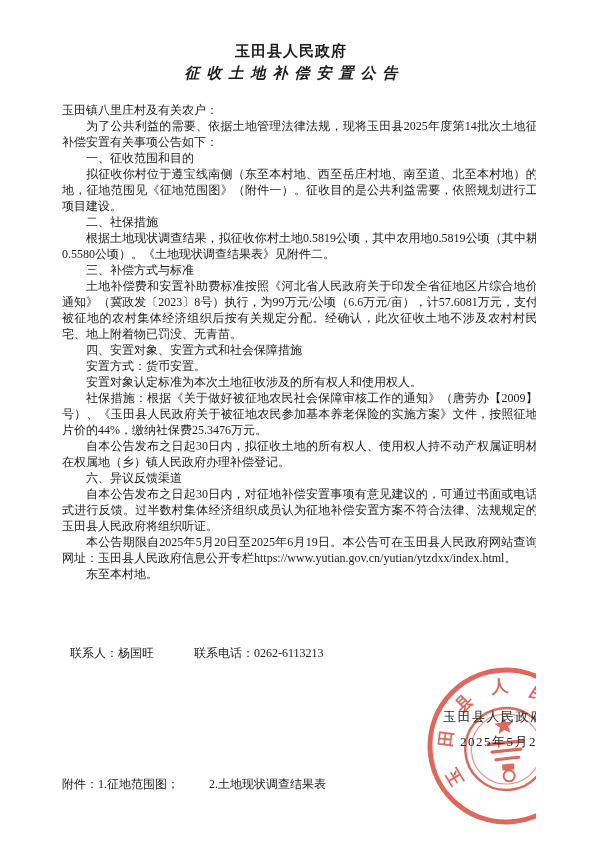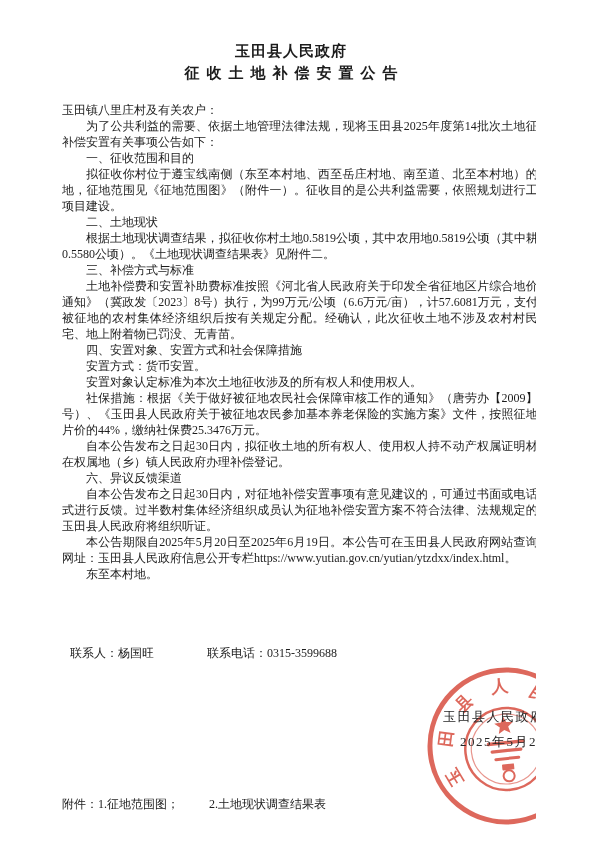--- a/index.html
+++ b/index.html
@@ -3,30 +3,30 @@
 <meta charset="utf-8">
 <style>
   html,body { margin:0; padding:0; background:#ffffff; }
   .page {
     position:relative; width:536px; height:860px; background:#ffffff;
     font-family:"Liberation Serif","DejaVu Serif",serif; color:#1c1c1c;
     overflow:hidden;
   }
   .titles { width:582px; text-align:center; padding-top:42px; }
   .title1 { font-size:15px; font-weight:bold; letter-spacing:1px; line-height:19px; }
-  .title2 { font-size:15px; font-weight:bold; letter-spacing:7px; line-height:20px; margin-top:2px; padding-left:7px; }
+  .title2 { font-size:15px; font-weight:bold; letter-spacing:7px; line-height:20px; margin-top:2px; padding-left:7px;font-style:italic; }
   .doc-body {
     margin:19px 0 0 62px; width:488px;
     font-size:12px; line-height:16px; text-align:justify;
   }
   .doc-body p { margin:0; text-indent:2em; }
   .doc-body p.no-indent { text-indent:0; }
   .contact { position:absolute; left:70px; top:645px; font-size:12px; line-height:17px; }
-  .contact .phone-group { margin-left:53px; }
-  .attachments { position:absolute; left:62px; top:796px; font-size:12px; }
+  .contact .phone-group { margin-left:40px; }
+  .attachments { position:absolute; left:62px; top:776px; font-size:12px; }
   .attachments .item2 { margin-left:30px; }
   .seal-wrap { position:absolute; left:421px; top:661px; width:170px; height:170px; transform:rotate(-6deg); }
   .seal-wrap svg { display:block; }
   .sig-line { position:absolute; font-size:13px; letter-spacing:1.5px; color:#262626; white-space:nowrap; }
   .sig-authority { left:443px; top:708px; }
   .sig-date { left:460px; top:733px; }
 </style>
 </head>
 <body>
 
@@ -37,42 +37,42 @@
     <div class="title2">征收土地补偿安置公告</div>
   </div>
 
   <div class="doc-body">
     <p class="no-indent">玉田镇八里庄村及有关农户：</p>
     <p>为了公共利益的需要、依据土地管理法律法规，现将玉田县2025年度第14批次土地征收补偿安置有关事项公告如下：</p>
 
     <p>一、征收范围和目的</p>
     <p>拟征收你村位于遵宝线南侧（东至本村地、西至岳庄村地、南至道、北至本村地）的土地，征地范围见《征地范围图》（附件一）。征收目的是公共利益需要，依照规划进行工业项目建设。</p>
 
-    <p>二、土地现状</p>
+    <p>二、社保措施</p>
     <p>根据土地现状调查结果，拟征收你村土地0.5819公顷，其中农用地0.5819公顷（其中耕地0.5580公顷）。《土地现状调查结果表》见附件二。</p>
 
     <p>三、补偿方式与标准</p>
     <p>土地补偿费和安置补助费标准按照《河北省人民政府关于印发全省征地区片综合地价的通知》（冀政发〔2023〕8号）执行，为99万元/公顷（6.6万元/亩），计57.6081万元，支付给被征地的农村集体经济组织后按有关规定分配。经确认，此次征收土地不涉及农村村民住宅、地上附着物已罚没、无青苗。</p>
 
     <p>四、安置对象、安置方式和社会保障措施</p>
     <p>安置方式：货币安置。</p>
     <p>安置对象认定标准为本次土地征收涉及的所有权人和使用权人。</p>
     <p>社保措施：根据《关于做好被征地农民社会保障审核工作的通知》（唐劳办【2009】17号）、《玉田县人民政府关于被征地农民参加基本养老保险的实施方案》文件，按照征地区片价的44%，缴纳社保费25.3476万元。</p>
 
     <p>自本公告发布之日起30日内，拟征收土地的所有权人、使用权人持不动产权属证明材料在权属地（乡）镇人民政府办理补偿登记。</p>
 
     <p>六、异议反馈渠道</p>
     <p>自本公告发布之日起30日内，对征地补偿安置事项有意见建议的，可通过书面或电话方式进行反馈。过半数村集体经济组织成员认为征地补偿安置方案不符合法律、法规规定的，玉田县人民政府将组织听证。</p>
     <p>本公告期限自2025年5月20日至2025年6月19日。本公告可在玉田县人民政府网站查询，网址：玉田县人民政府信息公开专栏https://www.yutian.gov.cn/yutian/ytzdxx/index.html。</p>
     <p>东至本村地。</p>
   </div>
 
   <div class="contact">
     <div class="contact-row">
-      <span>联系人：</span><span>杨国旺</span><span class="phone-group">联系电话：</span><span>0315-3599688</span>
+      <span>联系人：</span><span>杨国旺</span><span class="phone-group">联系电话：</span><span>0262-6113213</span>
     </div>
   </div>
 
   <div class="attachments">
     <span>附件：</span><span>1.征地范围图；</span><span class="item2">2.土地现状调查结果表</span>
   </div>
 
   <div class="seal-wrap">
     <svg viewBox="0 0 170 170" width="170" height="170">
       <g opacity="0.8">

